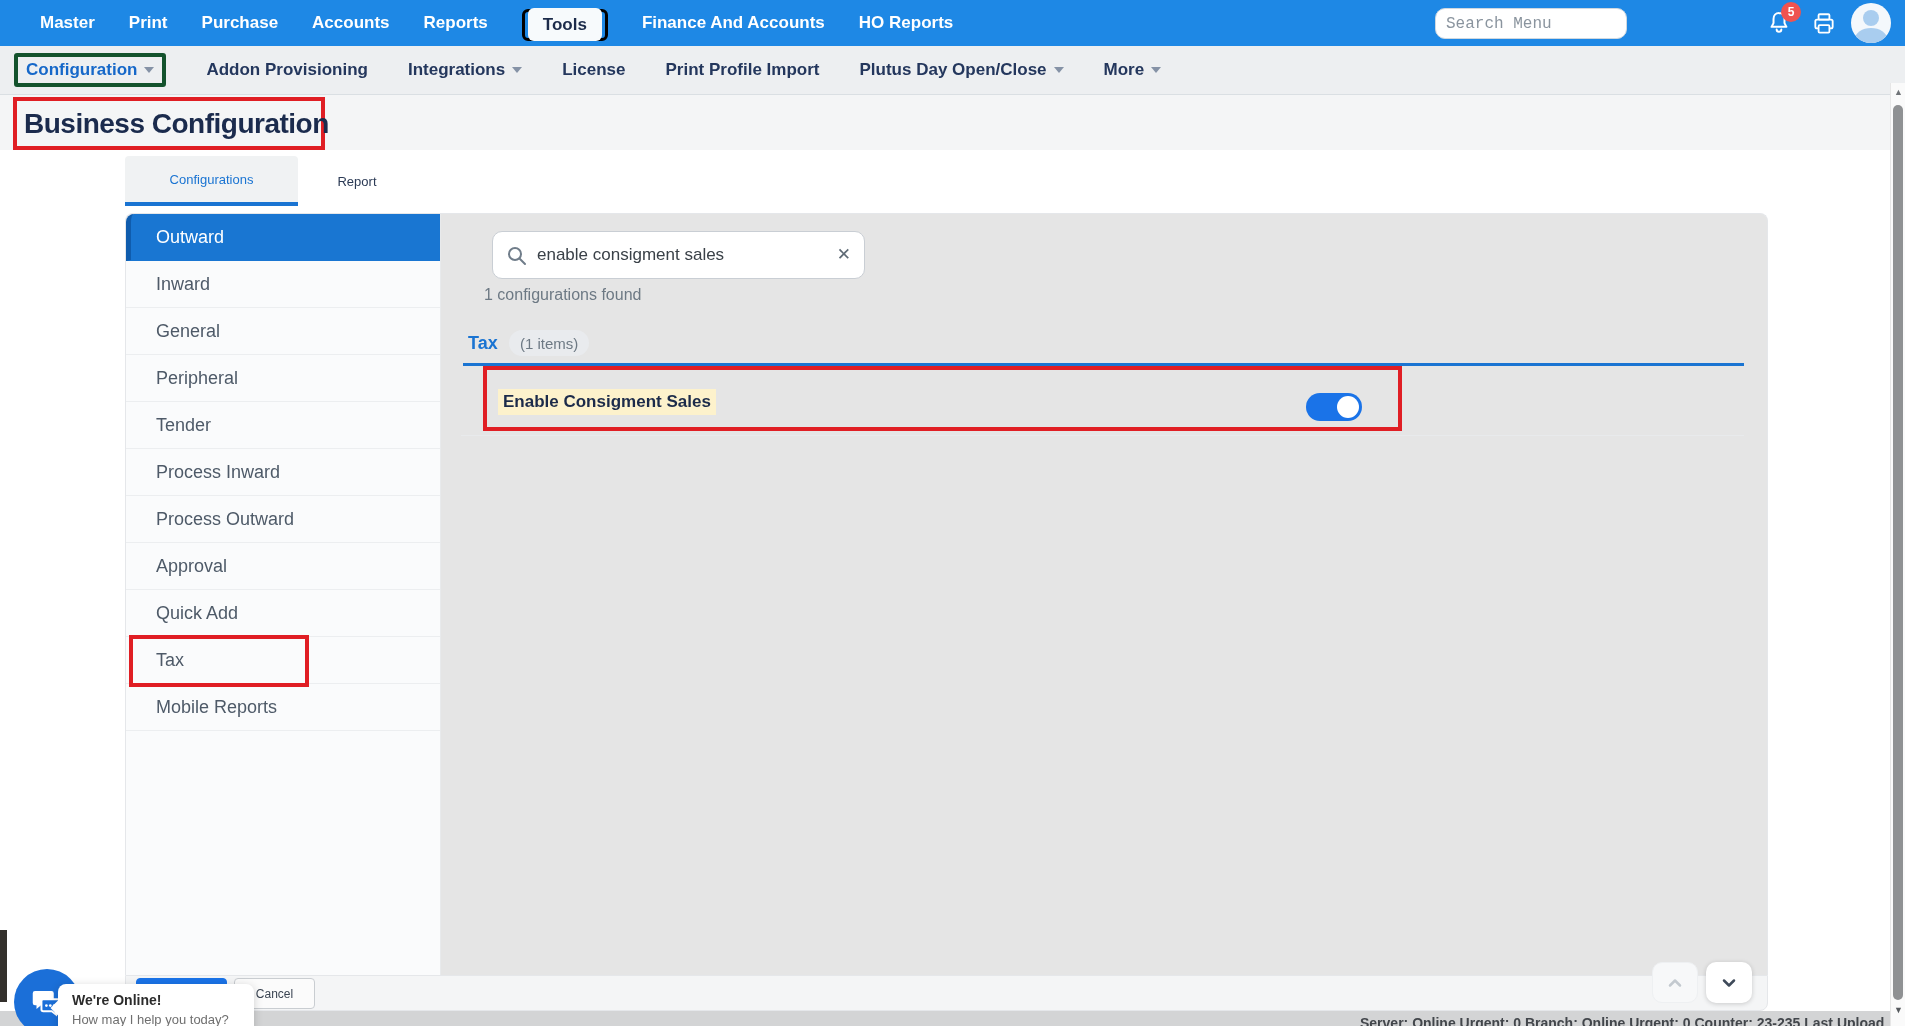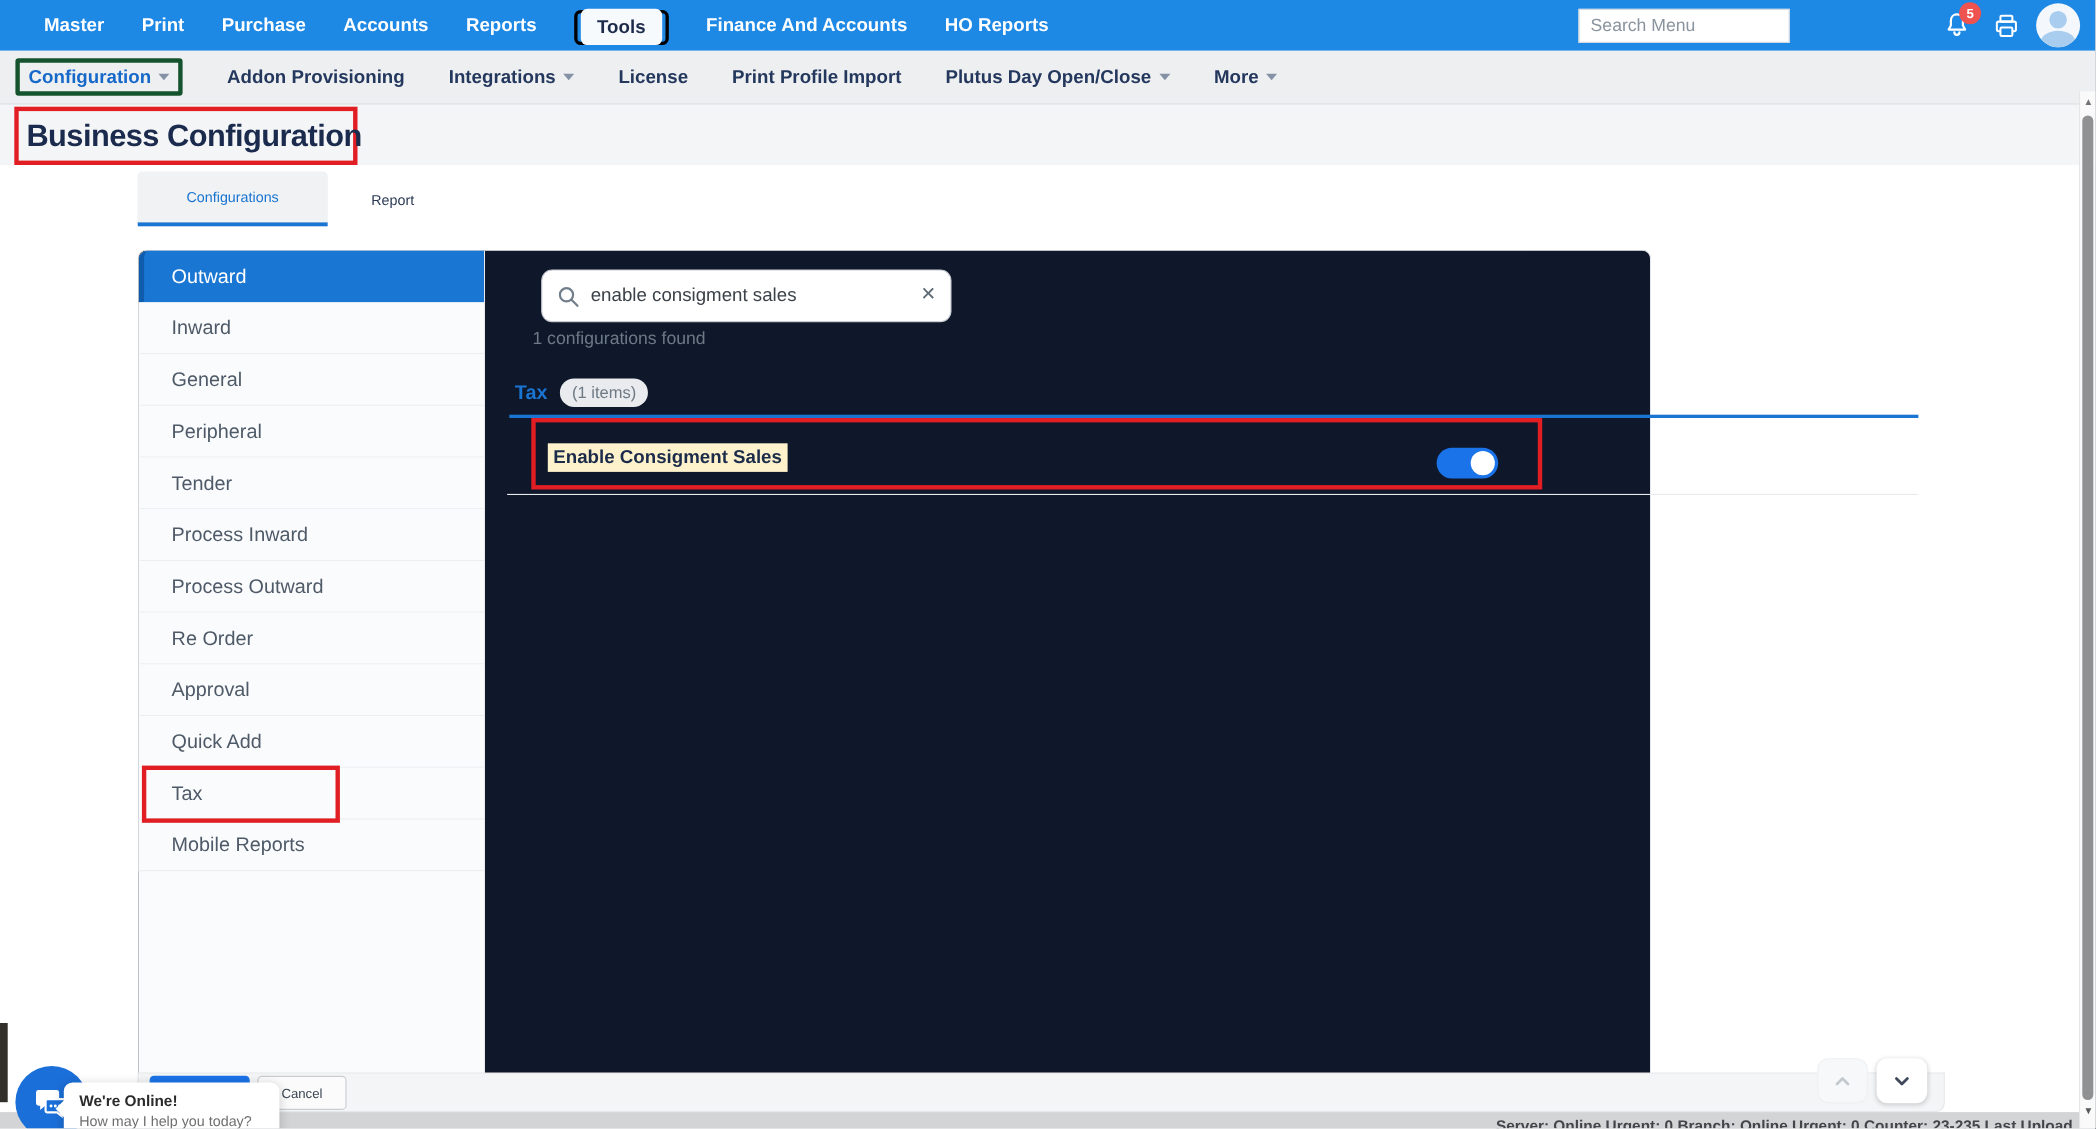--- a/index.html
+++ b/index.html
@@ -7,21 +7,21 @@
   body { font-family:"Liberation Sans","DejaVu Sans",sans-serif; }
   #app { position:relative; width:1905px; height:1026px; overflow:hidden; background:#fff; }
 
   
   .topnav { position:absolute; left:0; top:0; width:1905px; height:46px; background:#1e88e5; z-index:10; }
   .topnav-items { position:absolute; left:40px; top:0; height:46px; display:flex; align-items:center; gap:34px; }
   .topnav-item { color:#fff; font-size:17px; font-weight:700; white-space:nowrap; cursor:pointer; }
   .tools-annot { border:3px solid #000000; border-radius:6px; padding:3px; margin-top:3px; background:transparent; }
   .tools-pill { background:#f7fafc; color:#1c2b4a; font-size:17px; font-weight:700; padding:7px 15px; border-radius:6px; white-space:nowrap; cursor:pointer; }
   .topnav-right { position:absolute; right:0; top:0; height:46px; width:470px; }
-  .search-menu { position:absolute; left:0; top:8px; width:192px; height:31px; border:1px solid #cfd8e0; border-radius:0; background:#fff; font-size:16px; color:#333; padding:0 10px; outline:none; font-family:Liberation Sans, sans-serif; }
+  .search-menu { position:absolute; left:0; top:8px; width:192px; height:31px; border:1px solid #cfd8e0; border-radius:10px; background:#fff; font-size:16px; color:#333; padding:0 10px; outline:none; font-family:Liberation Mono, monospace; }
   .search-menu::placeholder { color:#8a949e; }
   .bell-wrap { position:absolute; left:330px; top:9px; width:30px; height:30px; cursor:pointer; }
   .bell-badge { position:absolute; left:16px; top:-7px; min-width:20px; height:20px; border-radius:10px; background:#ef5350; color:#fff; font-size:12px; font-weight:700; display:flex; align-items:center; justify-content:center; padding:0 4px; }
   .printer-wrap { position:absolute; left:376px; top:11px; width:26px; height:26px; cursor:pointer; }
   .avatar { position:absolute; left:416px; top:3px; width:40px; height:40px; border-radius:50%; background:#f4f8fc; overflow:hidden; cursor:pointer; }
   .avatar .head { position:absolute; left:12px; top:7px; width:16px; height:16px; border-radius:50%; background:#a9cdef; }
   .avatar .body { position:absolute; left:4px; top:25px; width:32px; height:22px; border-radius:50% 50% 0 0; background:#a9cdef; }
 
   
   .subnav { position:absolute; left:0; top:46px; width:1905px; height:49px; background:#edeff1; border-bottom:1px solid #dadfe3; display:flex; align-items:center; gap:40px; padding-left:14px; z-index:9; }
@@ -35,21 +35,21 @@
   .title-annot { position:absolute; left:13px; top:97px; width:312px; height:53px; border:4px solid #e01e24; display:flex; align-items:center; }
   .page-title { color:#1b2b4d; font-size:28px; font-weight:800; padding-left:7px; white-space:nowrap; letter-spacing:-0.5px; }
 
   
   .tabs { position:absolute; left:125px; top:156px; height:50px; display:flex; }
   .tab { height:50px; display:flex; align-items:center; justify-content:center; font-size:13px; cursor:pointer; }
   .tab.active { width:173px; background:#f0f2f3; color:#1a74d2; border-bottom:4px solid #1a74d2; border-radius:4px 4px 0 0; }
   .tab.inactive { width:118px; color:#2b3a55; }
 
   
-  .card { position:absolute; left:125px; top:227px; width:1376px; height:762px; background:#0f172a; border:1px solid #e5e7ea; border-bottom:none; border-radius:8px 8px 0 0; }
+  .card { position:absolute; left:125px; top:213px; width:1643px; height:762px; background:#e5e5e5; border:1px solid #e5e7ea; border-bottom:none; border-radius:8px 8px 0 0; }
   .sidebar { position:absolute; left:0; top:0; width:315px; height:761px; background:#fafbfc; border-right:1px solid #e8eaec; border-radius:8px 0 0 0; }
   .side-item { height:47px; line-height:47px; padding-left:30px; font-size:18px; color:#4e5a68; border-bottom:1px solid #eceef0; background:#fafbfc; cursor:pointer; white-space:nowrap; }
   .side-item.active { background:#1976d2; color:#fff; border-left:5px solid #0f5cad; padding-left:25px; border-radius:8px 0 0 0; border-bottom:1px solid #1976d2; }
   .tax-annot-wrap { position:relative; }
   .tax-annot { position:absolute; left:3px; top:-2px; width:180px; height:52px; border:4px solid #e01e24; pointer-events:none; }
 
   
   .cfg-search { position:absolute; left:366px; top:17px; width:373px; height:48px; border:1.5px solid #c9ced4; border-radius:10px; background:#fff; }
   .cfg-search svg { position:absolute; left:13px; top:13px; }
   .cfg-search input { position:absolute; left:44px; top:1px; width:280px; height:44px; border:none; outline:none; font-size:17px; color:#3a4148; font-family:inherit; background:transparent; }
@@ -175,21 +175,20 @@
   <div class="card">
 
     <div class="sidebar">
       <div class="side-item active">Outward</div>
       <div class="side-item">Inward</div>
       <div class="side-item">General</div>
       <div class="side-item">Peripheral</div>
       <div class="side-item">Tender</div>
       <div class="side-item">Process Inward</div>
       <div class="side-item">Process Outward</div>
-      <div class="side-item">Re Order</div>
       <div class="side-item">Approval</div>
       <div class="side-item">Quick Add</div>
       <div class="side-item tax-annot-wrap">
         <span>Tax</span>
         <span class="tax-annot"></span>
       </div>
       <div class="side-item">Mobile Reports</div>
     </div>
 
     <div class="cfg-search">

